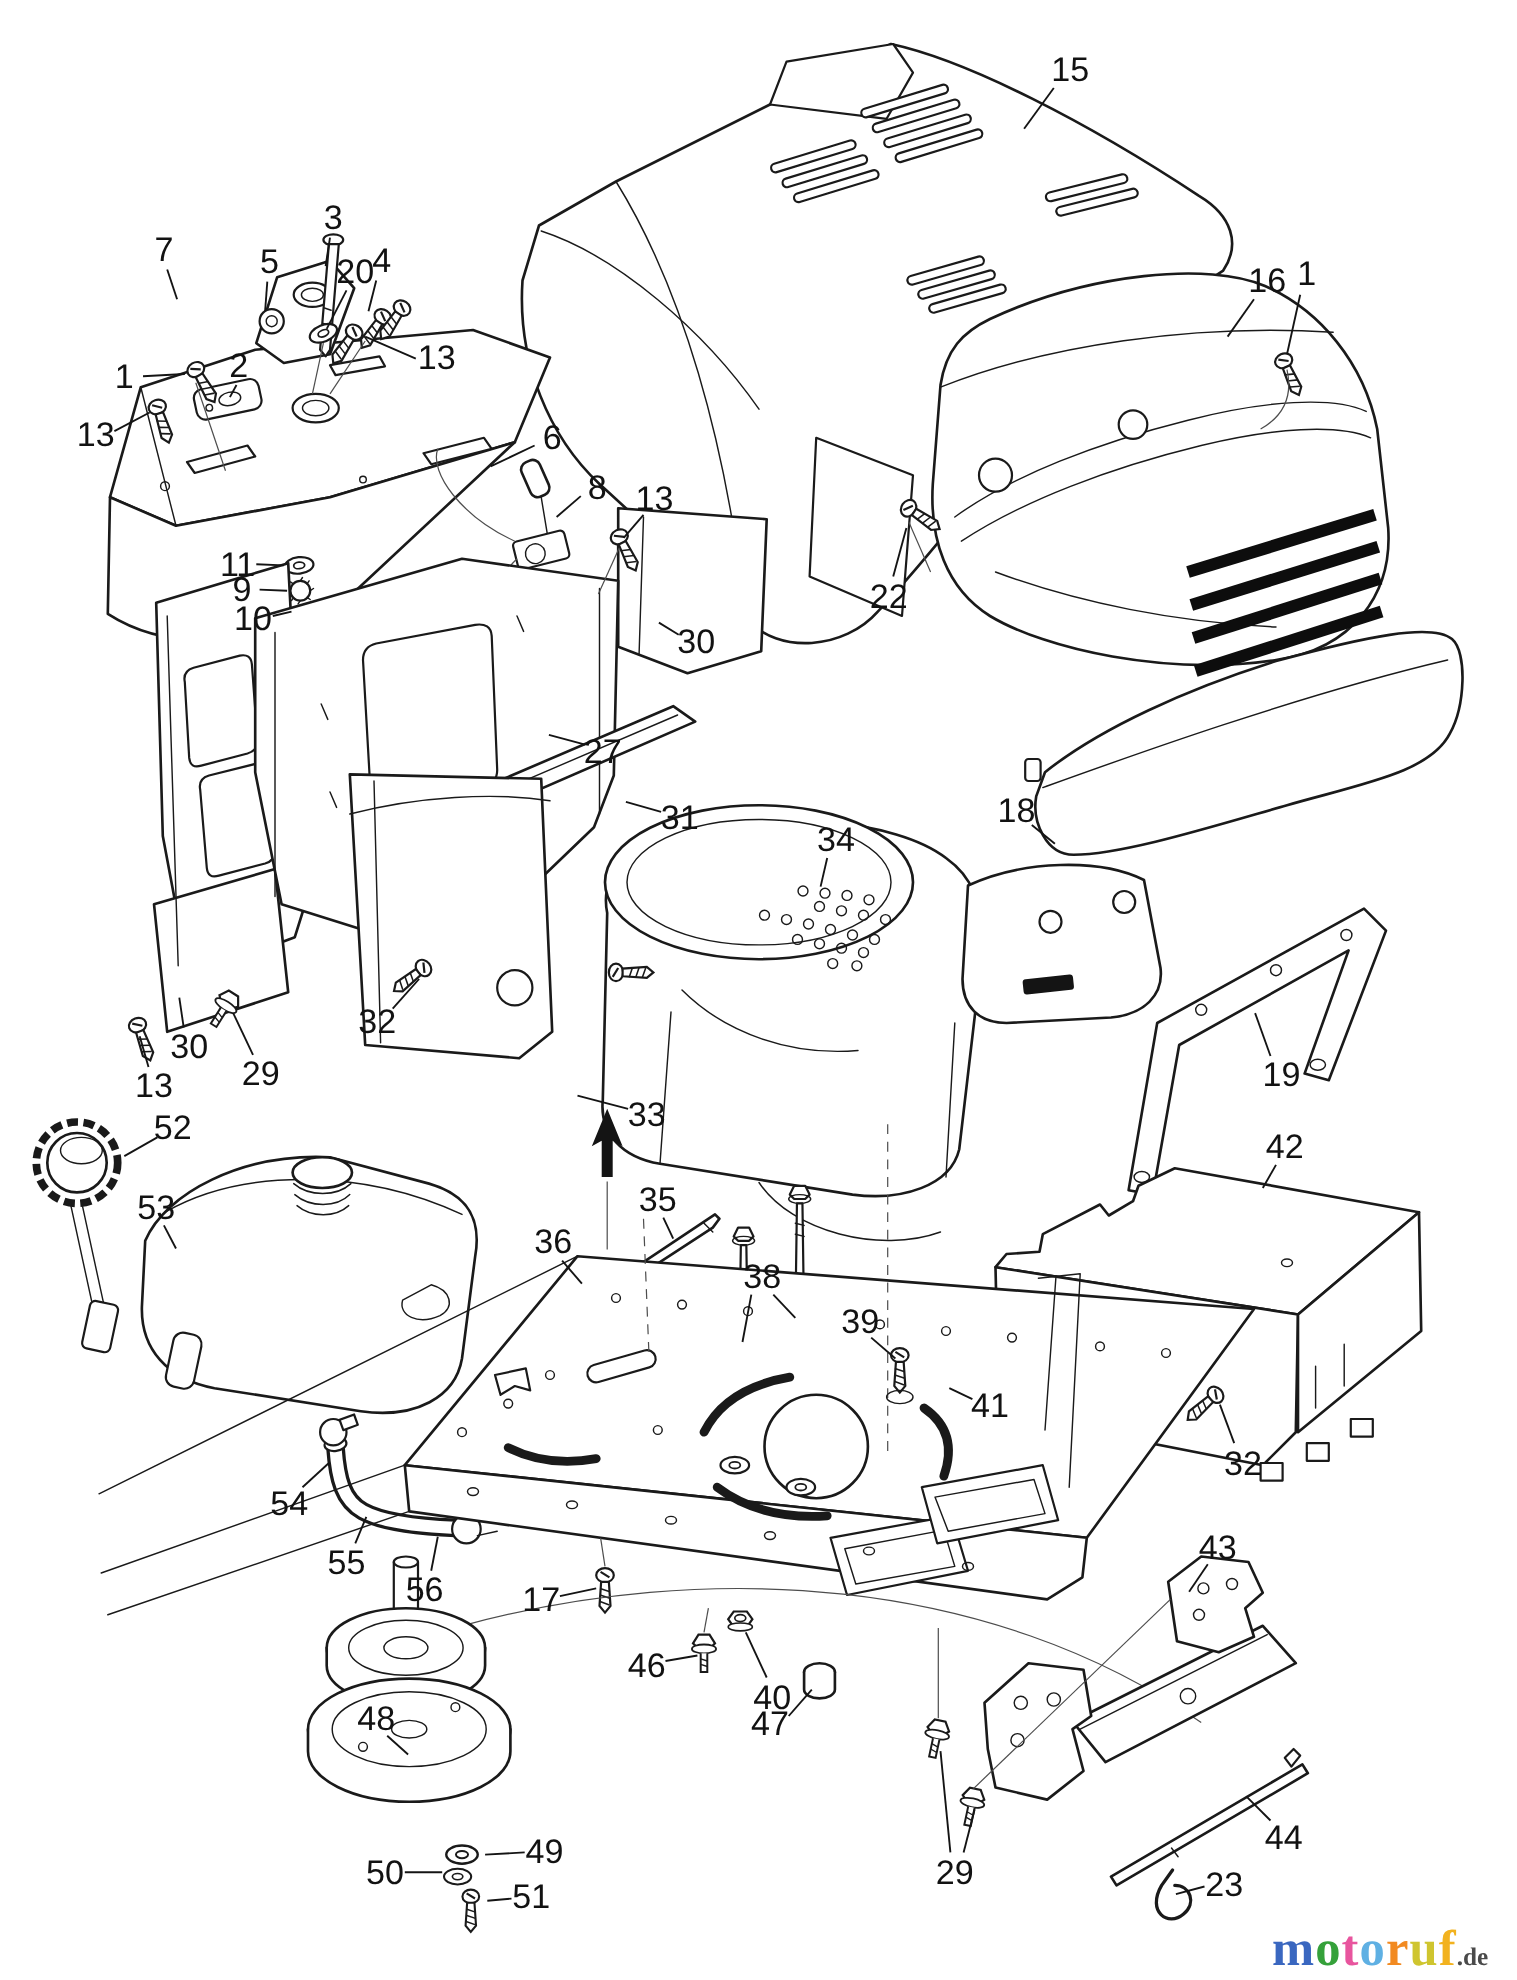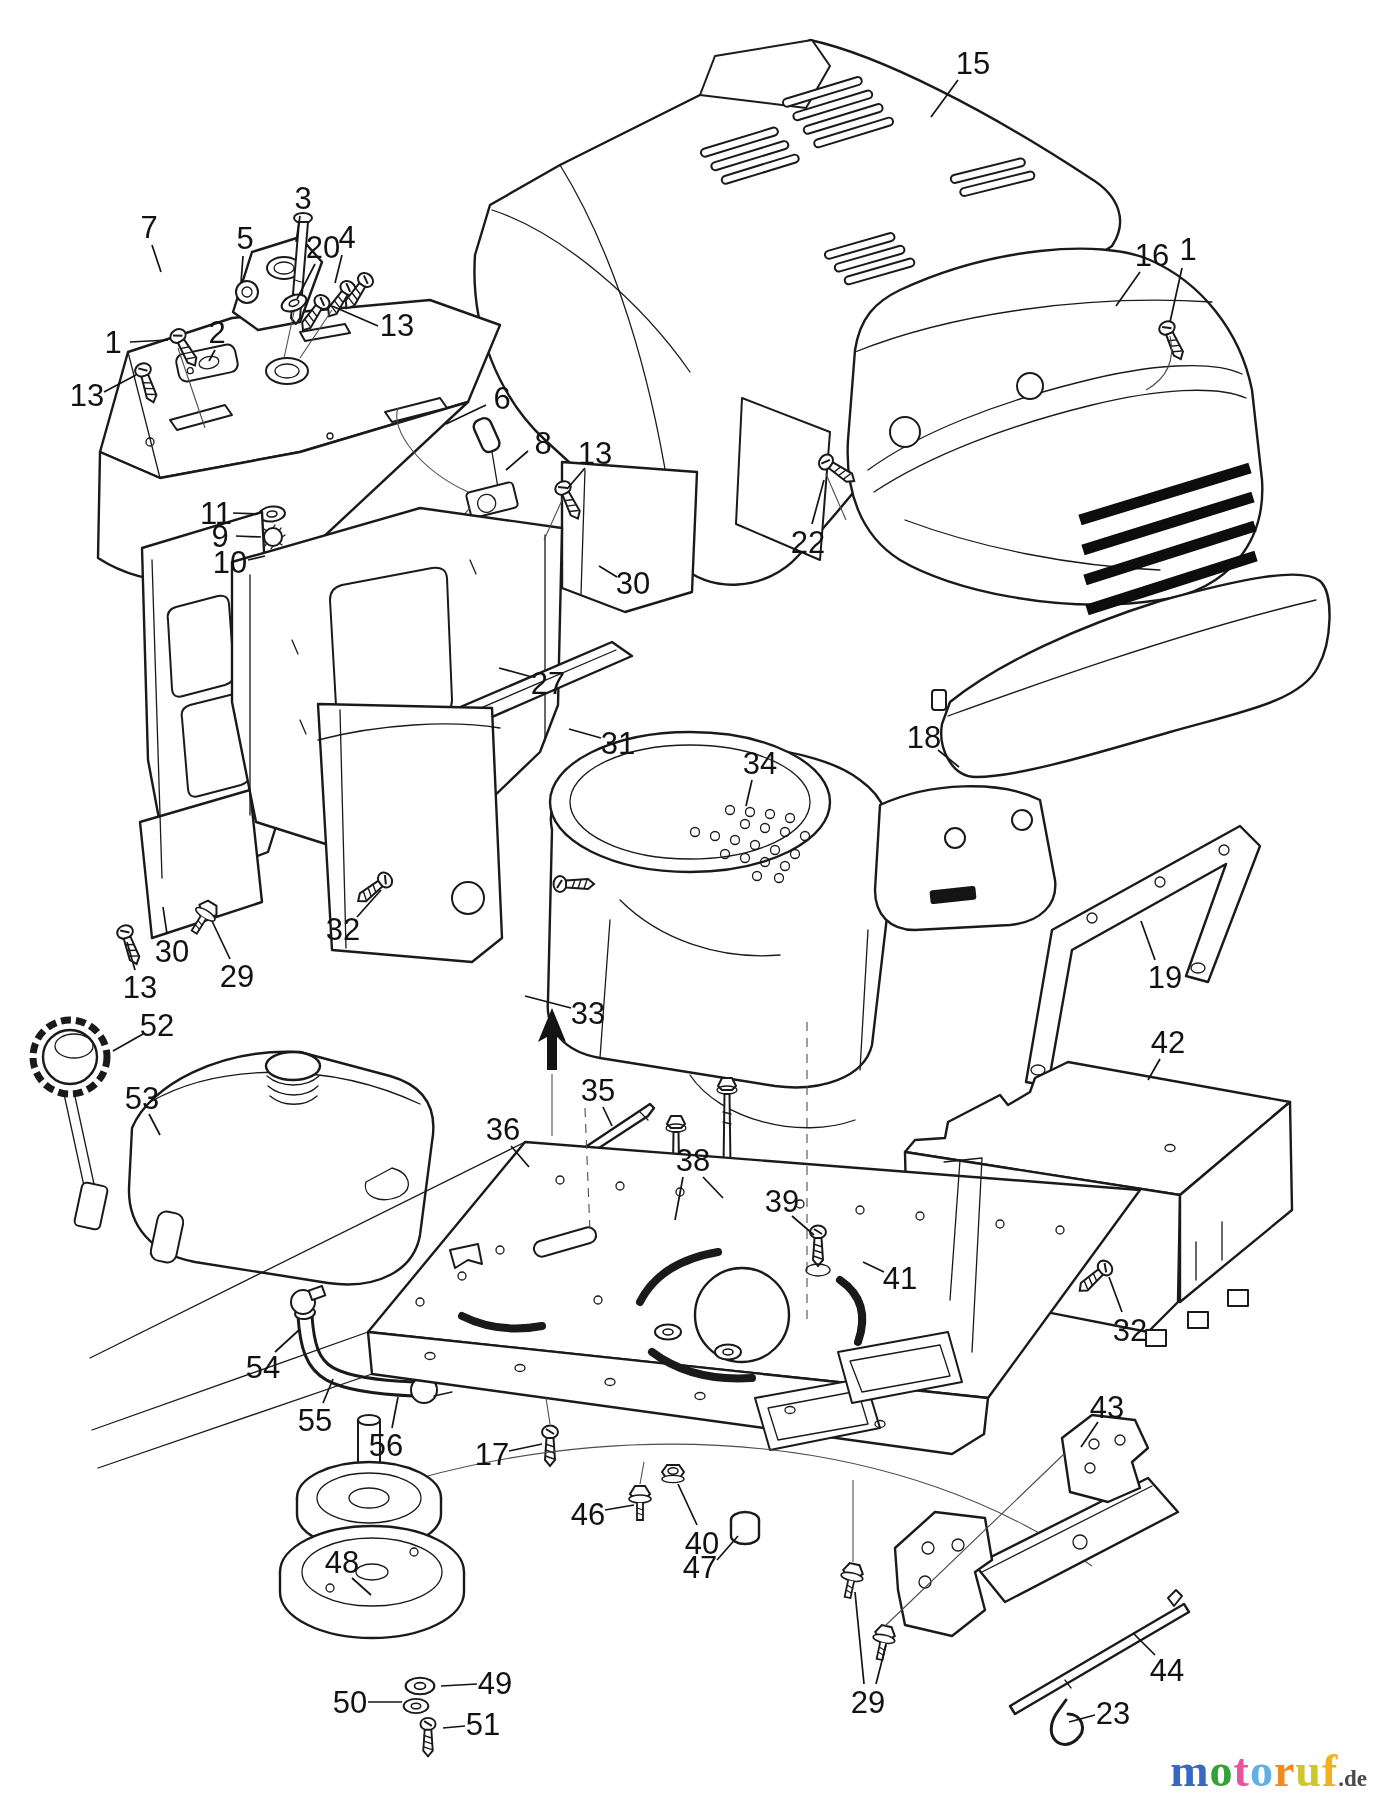--- a/index.html
+++ b/index.html
@@ -12,21 +12,21 @@
   .p2 {fill:none;stroke:#1a1a1a;stroke-width:1.3;stroke-linejoin:round;stroke-linecap:round;}
   .pf {fill:#141414;stroke:none;}
   .bar{fill:none;stroke:#0d0d0d;stroke-width:11;stroke-linecap:butt;}
   .slot{fill:none;stroke:#1a1a1a;stroke-width:8;stroke-linecap:round;}
   .thin{fill:none;stroke:#4d4d4d;stroke-width:1.1;}
   .dash{stroke-dasharray:9 7;}
   .leader{stroke:#141414;stroke-width:1.7;}
   .callout{font-family:"Liberation Sans",sans-serif;font-size:31px;fill:#121212;
            text-anchor:middle;dominant-baseline:central;}
   
-  .watermark{position:absolute;right:12px;bottom:6px;font-family:"Liberation Serif",serif;
+  .watermark{position:absolute;right:26px;bottom:6px;font-family:"Liberation Serif",serif;
              font-weight:700;font-size:46px;line-height:1;letter-spacing:1px;white-space:nowrap;}
   .watermark .sfx{font-size:23px;font-weight:700;letter-spacing:0;}
 </style>
 </head>
 <body>
 
 <div class="stage" style="background: rgb(255, 255, 255);">
 <svg width="1379" height="1800" viewBox="0 0 1379 1800">
   <defs>
     <pattern id="hatch" width="15" height="15" patternUnits="userSpaceOnUse" patternTransform="rotate(-14)">

